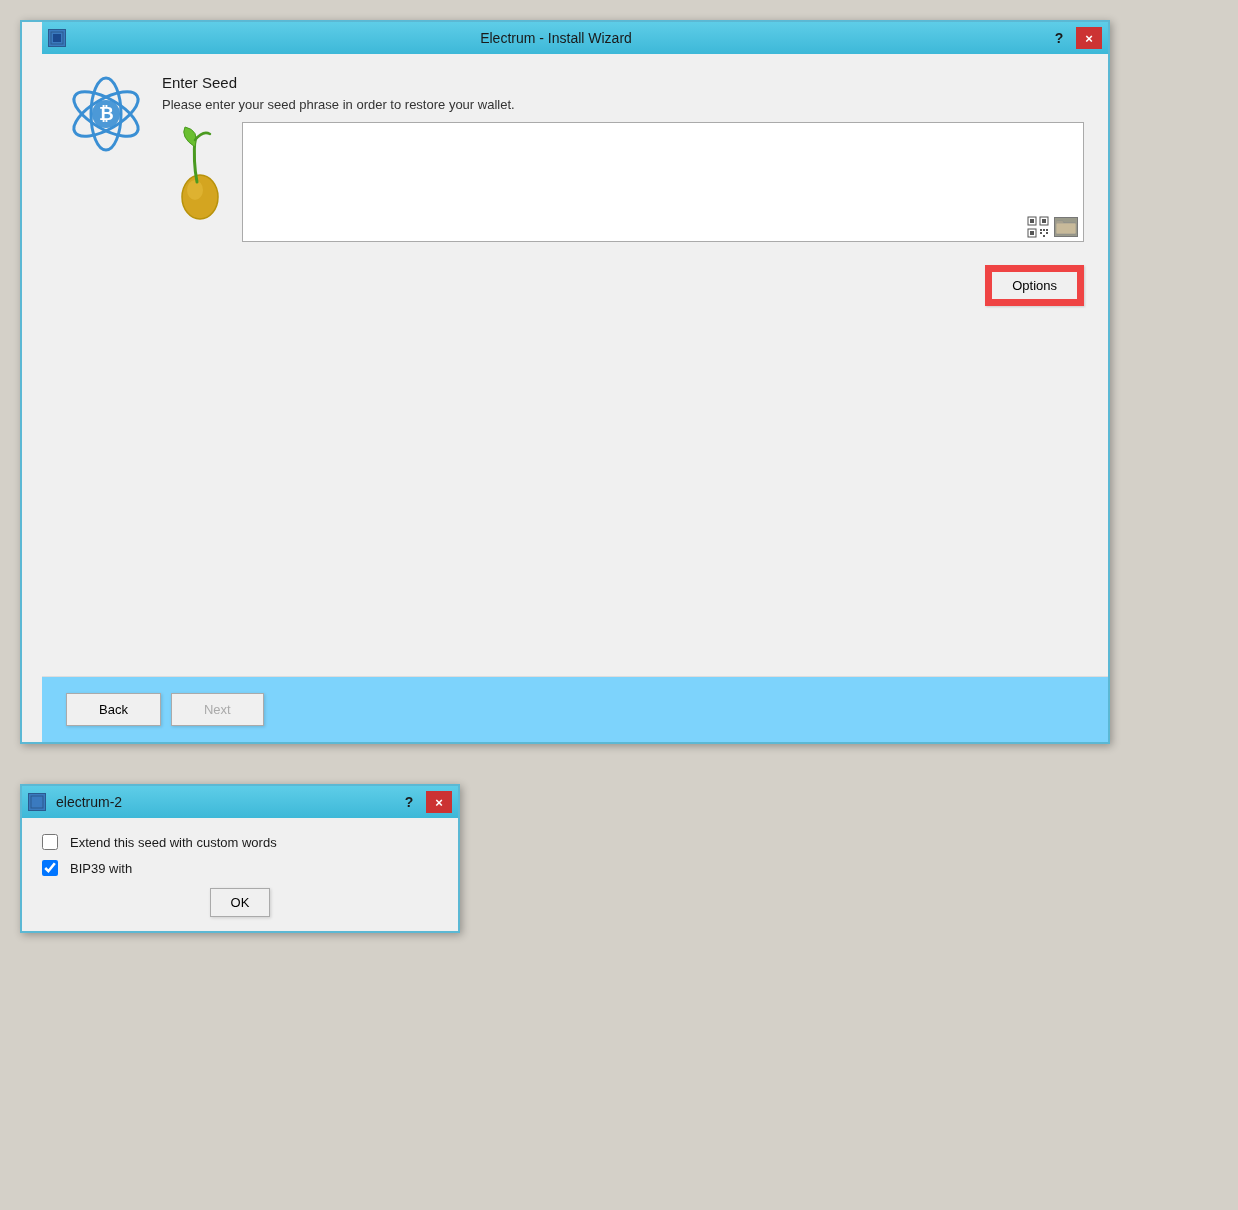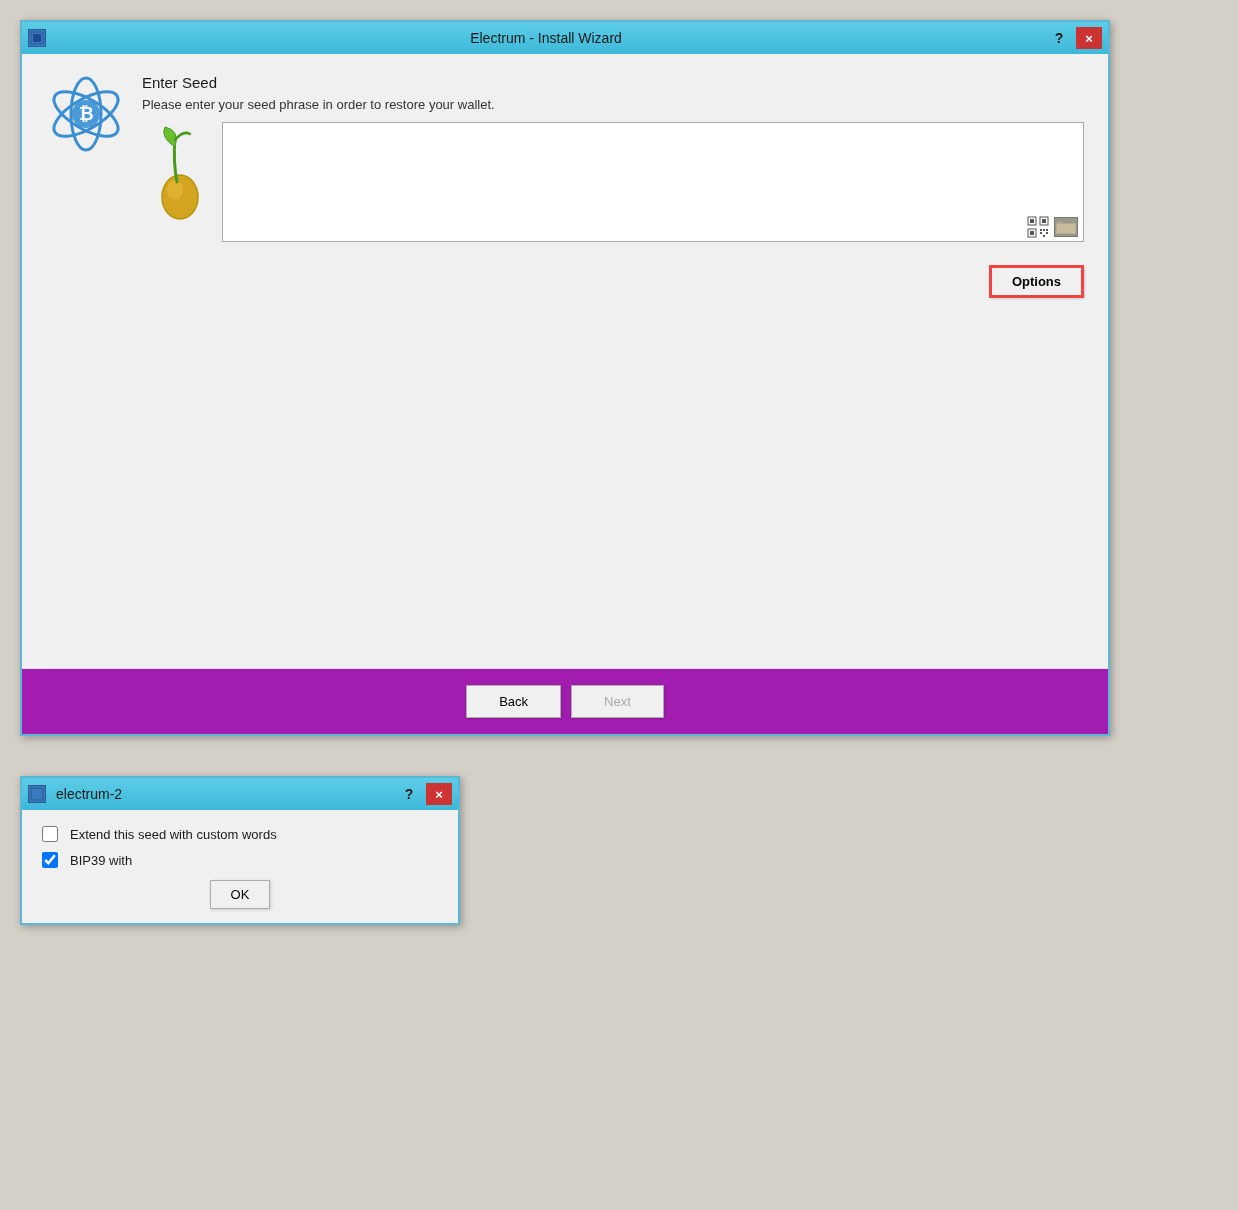--- a/index.html
+++ b/index.html
@@ -12,20 +12,21 @@
       padding: 20px;
     }
 
     
     .main-window {
       width: 1090px;
       background: #f0f0f0;
       border: 2px solid #5bb8d4;
       box-shadow: 2px 2px 8px rgba(0,0,0,0.3);
       margin-bottom: 40px;
+      padding-left: 20px;
     }
 
     .titlebar {
       background: linear-gradient(to bottom, #5ecde8, #3db8d8);
       display: flex;
       align-items: center;
       justify-content: space-between;
       padding: 4px 6px;
       height: 32px;
     }
@@ -191,37 +192,36 @@
 
     .options-row {
       display: flex;
       justify-content: flex-end;
       margin-top: 10px;
     }
 
     .options-btn {
       padding: 6px 20px;
       background: #f0f0f0;
-      border: 3px solid #ef4444;
+      border: 7px solid #ef4444;
       cursor: pointer;
       font-size: 13px;
       box-shadow: 1px 1px 2px rgba(0,0,0,0.15);
-      font-weight: bold;
     }
 
     .spacer {
       height: 350px;
     }
 
     .bottom-buttons {
       display: flex;
-      justify-content: center;
+      justify-content: flex-start;
       gap: 10px;
       padding: 16px 24px;
-      background: #a21caf;
+      background: #7dd3fc;
       border-top: 1px solid #ddd;
     }
 
     .btn {
       padding: 8px 32px;
       font-size: 13px;
       border: 1px solid #aaa;
       cursor: pointer;
       background: #f0f0f0;
       box-shadow: 1px 1px 3px rgba(0,0,0,0.15);

